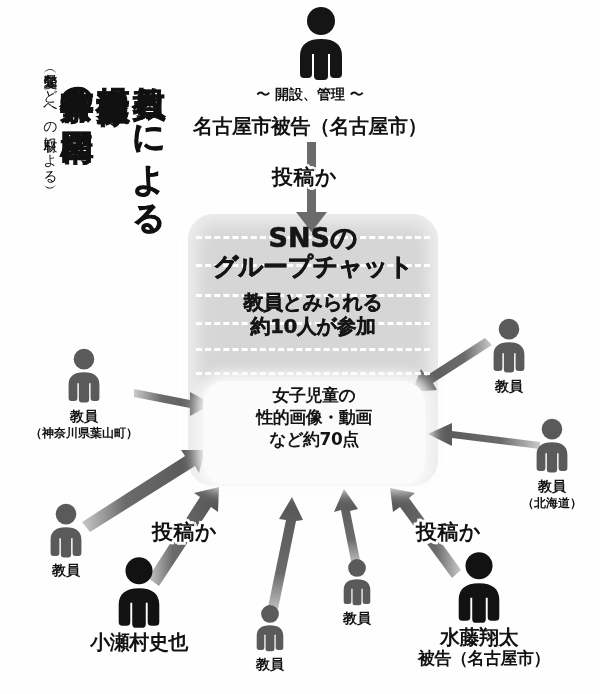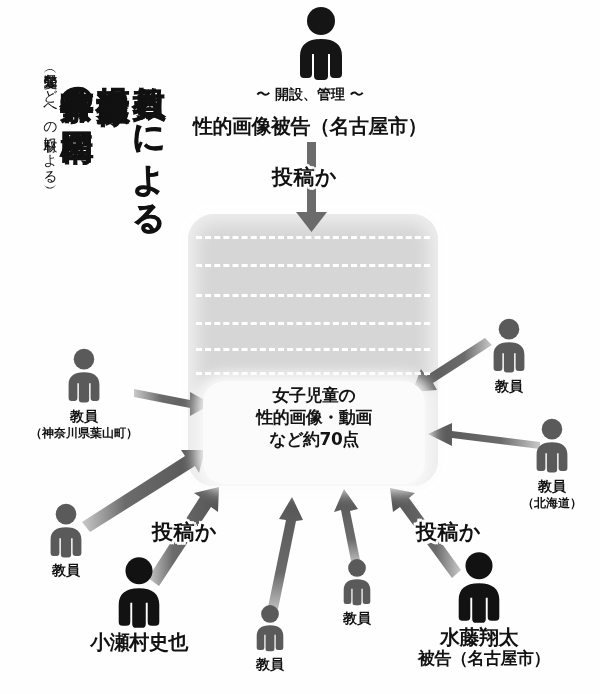--- a/index.html
+++ b/index.html
@@ -297,37 +297,43 @@
   </svg>
 
   <div class="sns-panel"></div>
   <div class="dash-line dash-a"></div>
   <div class="dash-line dash-b"></div>
   <div class="dash-line dash-c"></div>
   <div class="dash-line dash-d"></div>
   <div class="dash-line dash-e"></div>
   <div class="dash-line dash-f"></div>
 
+  <div class="sns-head">
+    <div class="sns-l1">SNSの</div>
+    <div class="sns-l2">グループチャット</div>
+    <div class="sns-l3" style="margin-top:8px;">教員とみられる</div>
+    <div class="sns-l4">約10人が参加</div>
+  </div>
 
   <div class="inner-card"></div>
   <div class="inner-text">
     <div>女子児童の</div>
     <div>性的画像・動画</div>
     <div>など約70点</div>
   </div>
 
   <div class="person" style="left:291px; top:6px;">
     <svg width="60" height="76" viewBox="0 0 60 76">
       <circle cx="30" cy="15" r="14" fill="#151515"></circle>
       <path d="M30 33 C16 33 9 39 9 50 L9 68 Q9 72 13 72 L17 72 Q21 72 21 68 L21 48 L23 48 L23 70 Q23 74 27 74 L33 74 Q37 74 37 70 L37 48 L39 48 L39 68 Q39 72 43 72 L47 72 Q51 72 51 68 L51 50 C51 39 44 33 30 33 Z" fill="#151515"></path>
     </svg>
   </div>
   <div class="plabel top1" style="left:180px; top:86px; width:260px;">〜 開設、管理 〜</div>
   <div class="plabel" style="left:150px; top:114px; width:320px;">
-    <span class="plabel top2" style="position:static;">性的画像</span><span class="plabel top2" style="position:static;">被告</span><span class="plabel top2 sup" style="position:static;">（名古屋市）</span>
+    <span class="plabel top2" style="position:static;">名古屋市</span><span class="plabel top2" style="position:static;">被告</span><span class="plabel top2 sup" style="position:static;">（名古屋市）</span>
   </div>
 
   <div class="badge" style="left:272px; top:163px;">投稿か</div>
 
   <div class="person" style="left:62px; top:348px;">
     <svg width="44" height="56" viewBox="0 0 60 76">
       <circle cx="30" cy="15" r="14" fill="#5a5a5a"></circle>
       <path d="M30 33 C16 33 9 39 9 50 L9 68 Q9 72 13 72 L17 72 Q21 72 21 68 L21 48 L23 48 L23 70 Q23 74 27 74 L33 74 Q37 74 37 70 L37 48 L39 48 L39 68 Q39 72 43 72 L47 72 Q51 72 51 68 L51 50 C51 39 44 33 30 33 Z" fill="#5a5a5a"></path>
     </svg>
   </div>

